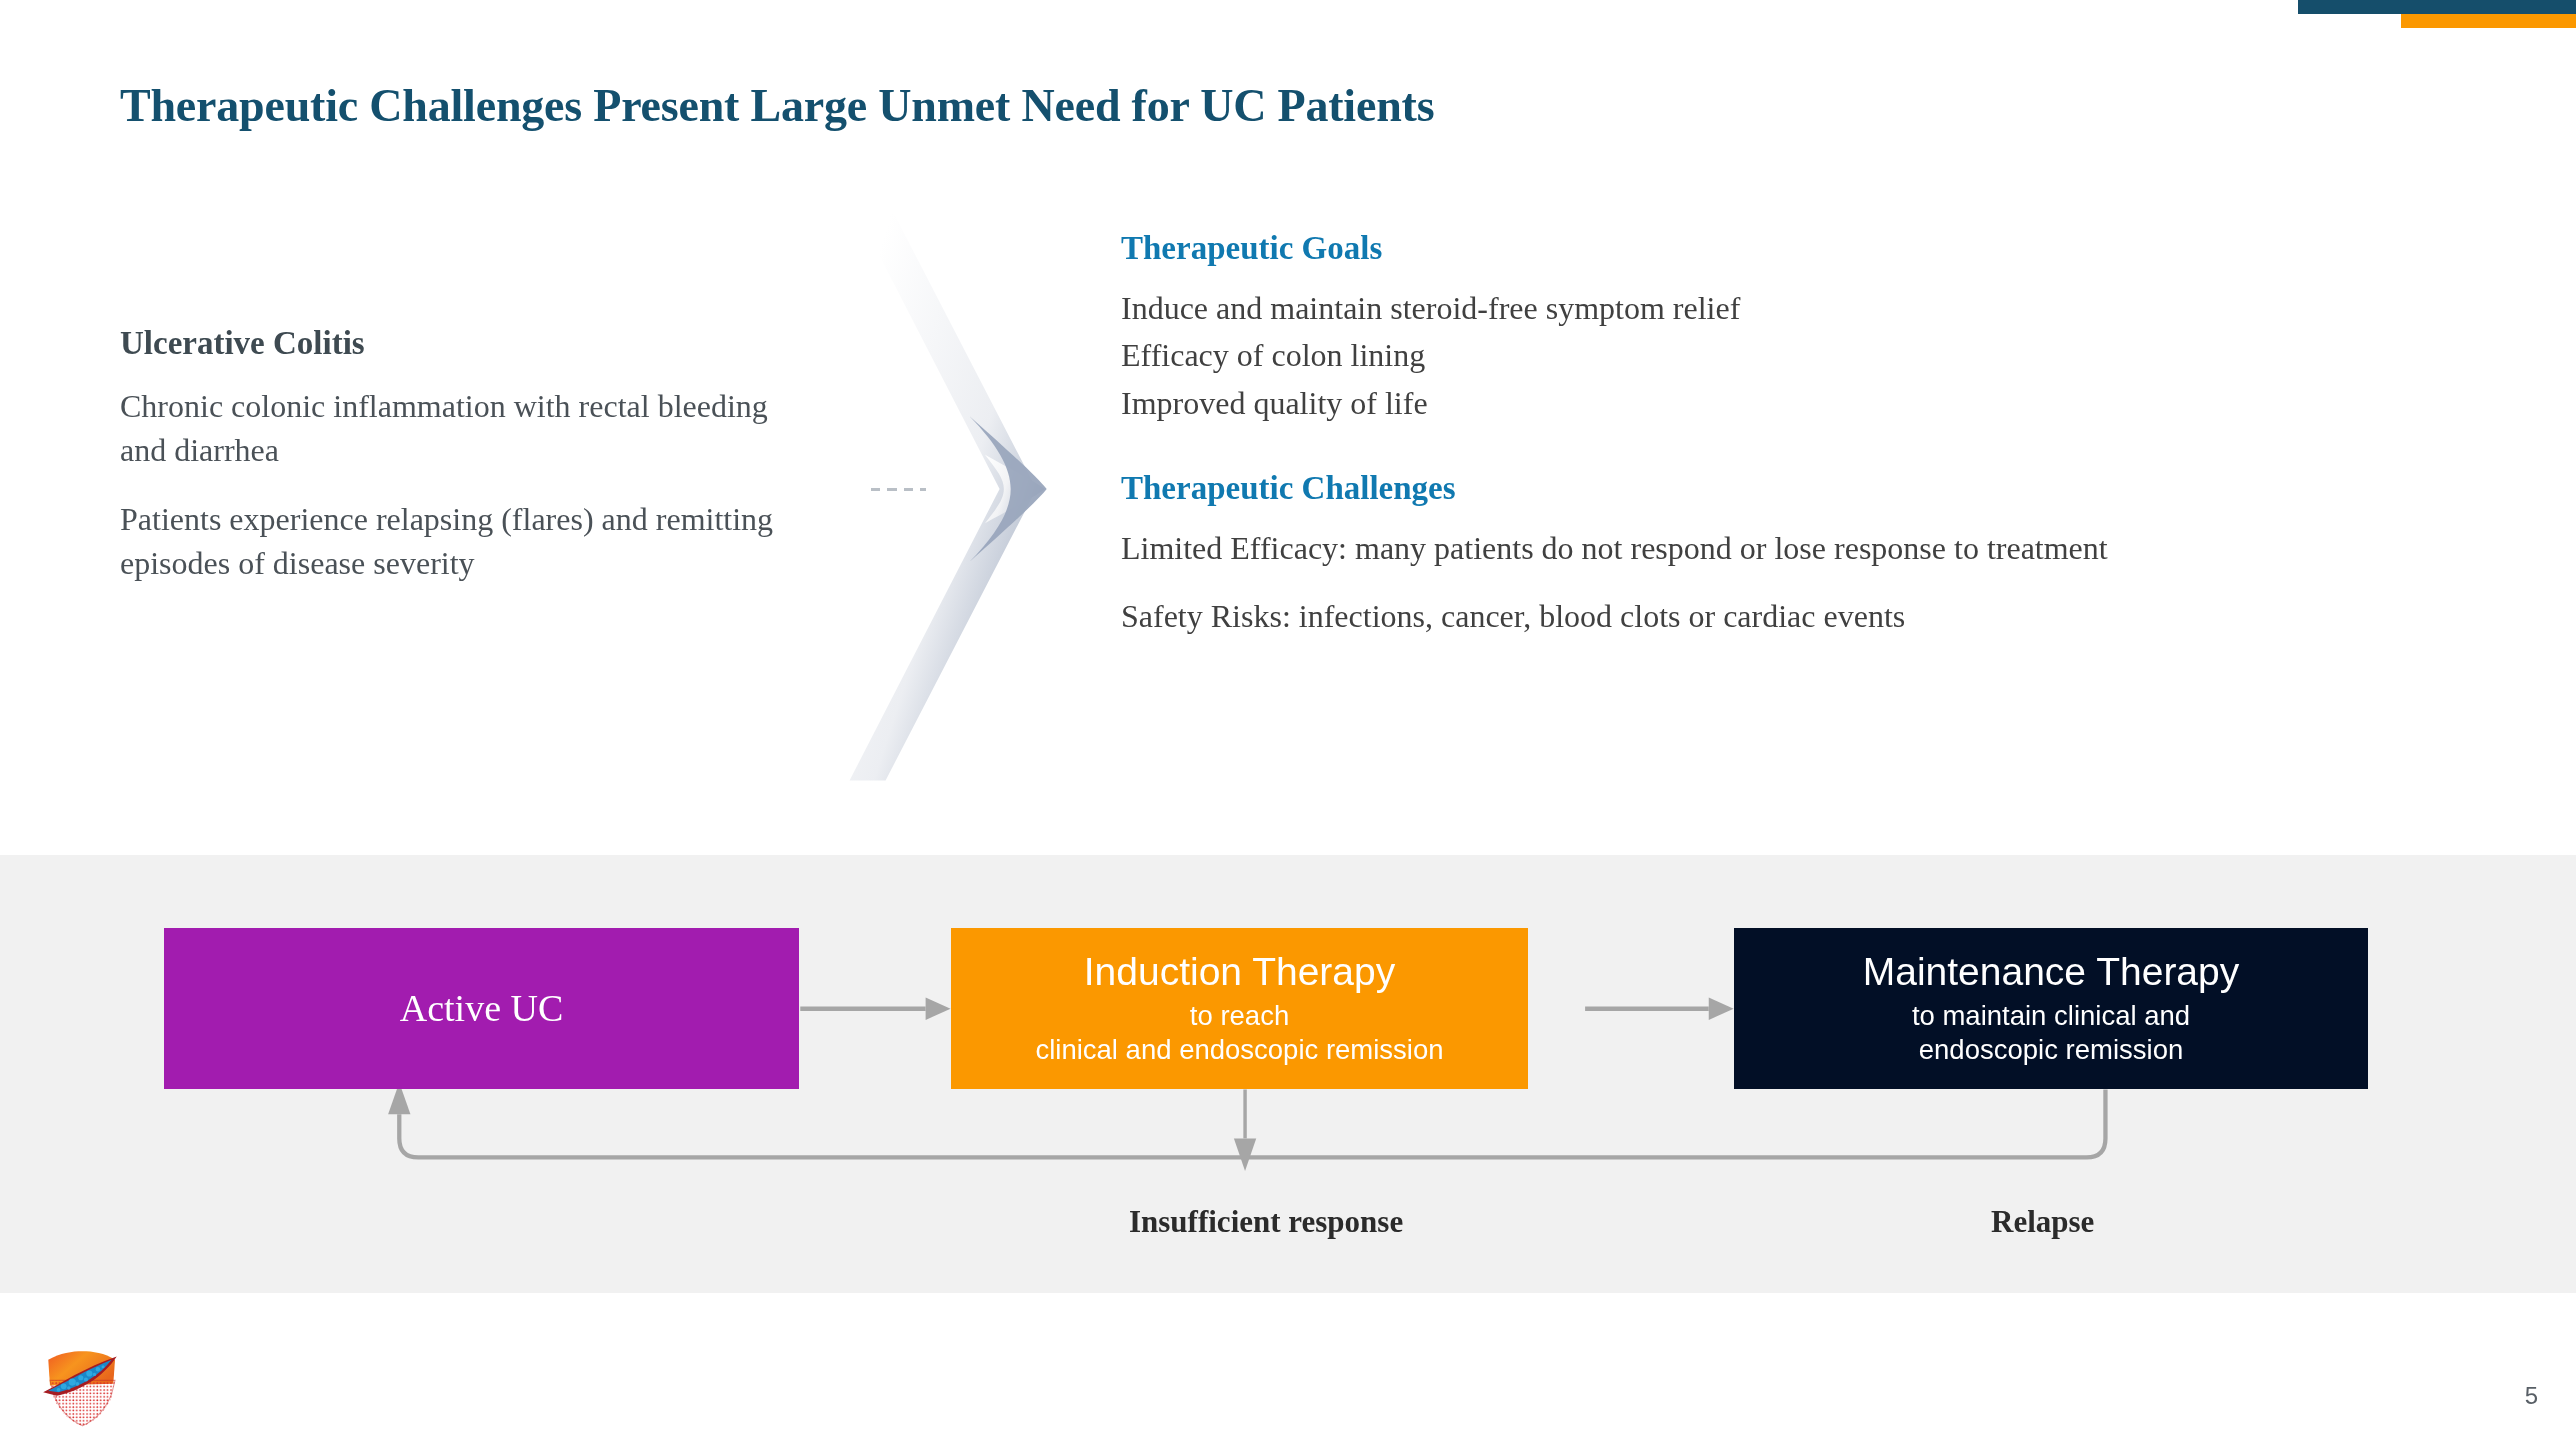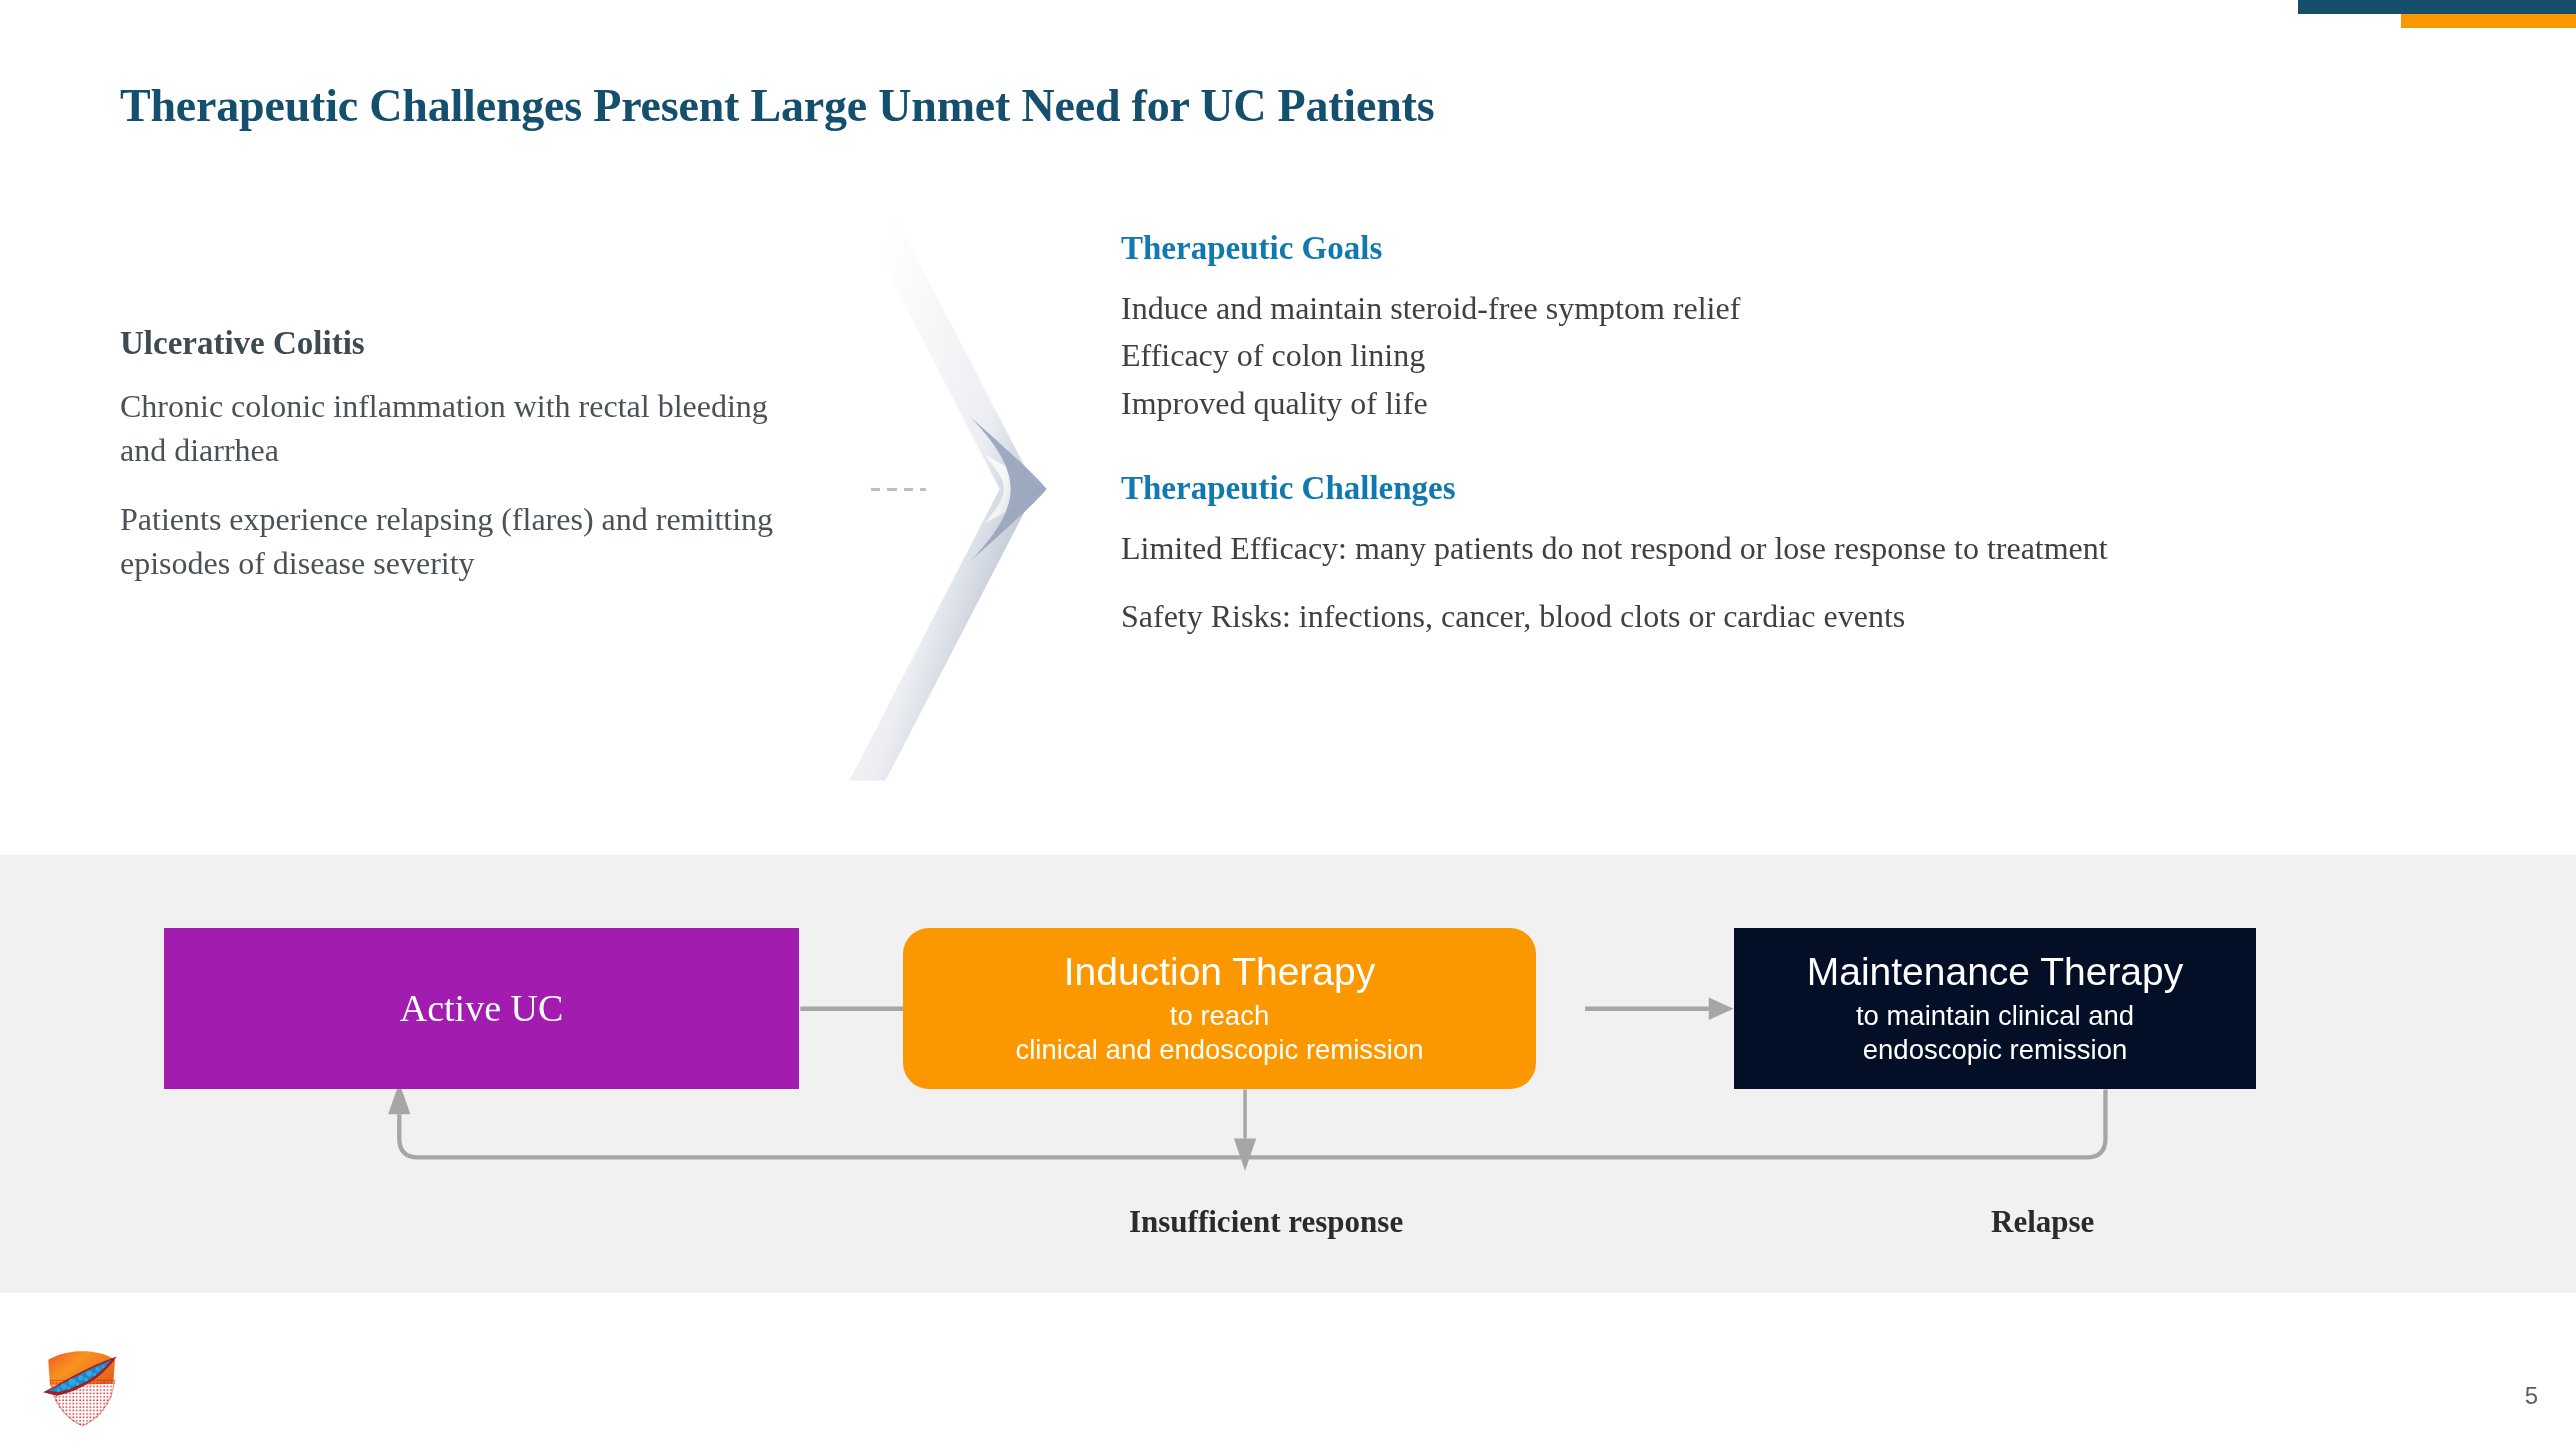--- a/index.html
+++ b/index.html
@@ -140,31 +140,30 @@
     box-sizing: border-box;
   }
   .box-active {
     left: 164px;
     top: 928px;
     width: 635px;
     height: 161px;
     background: #a21caf;
   }
   .box-induction {
-    left: 903px;
+    left: 951px;
     top: 928px;
-    width: 633px;
+    width: 577px;
     height: 161px;
     background: #FB9800;
-    border-radius: 26px;
   }
   .box-maintenance {
     left: 1734px;
     top: 928px;
-    width: 522px;
+    width: 634px;
     height: 161px;
     background: #020F26;
   }
   .box-title-plain {
     font-family: "Liberation Serif", serif;
     font-size: 38px;
     font-weight: normal;
     line-height: 1.1;
   }
   .box-title-sans {

